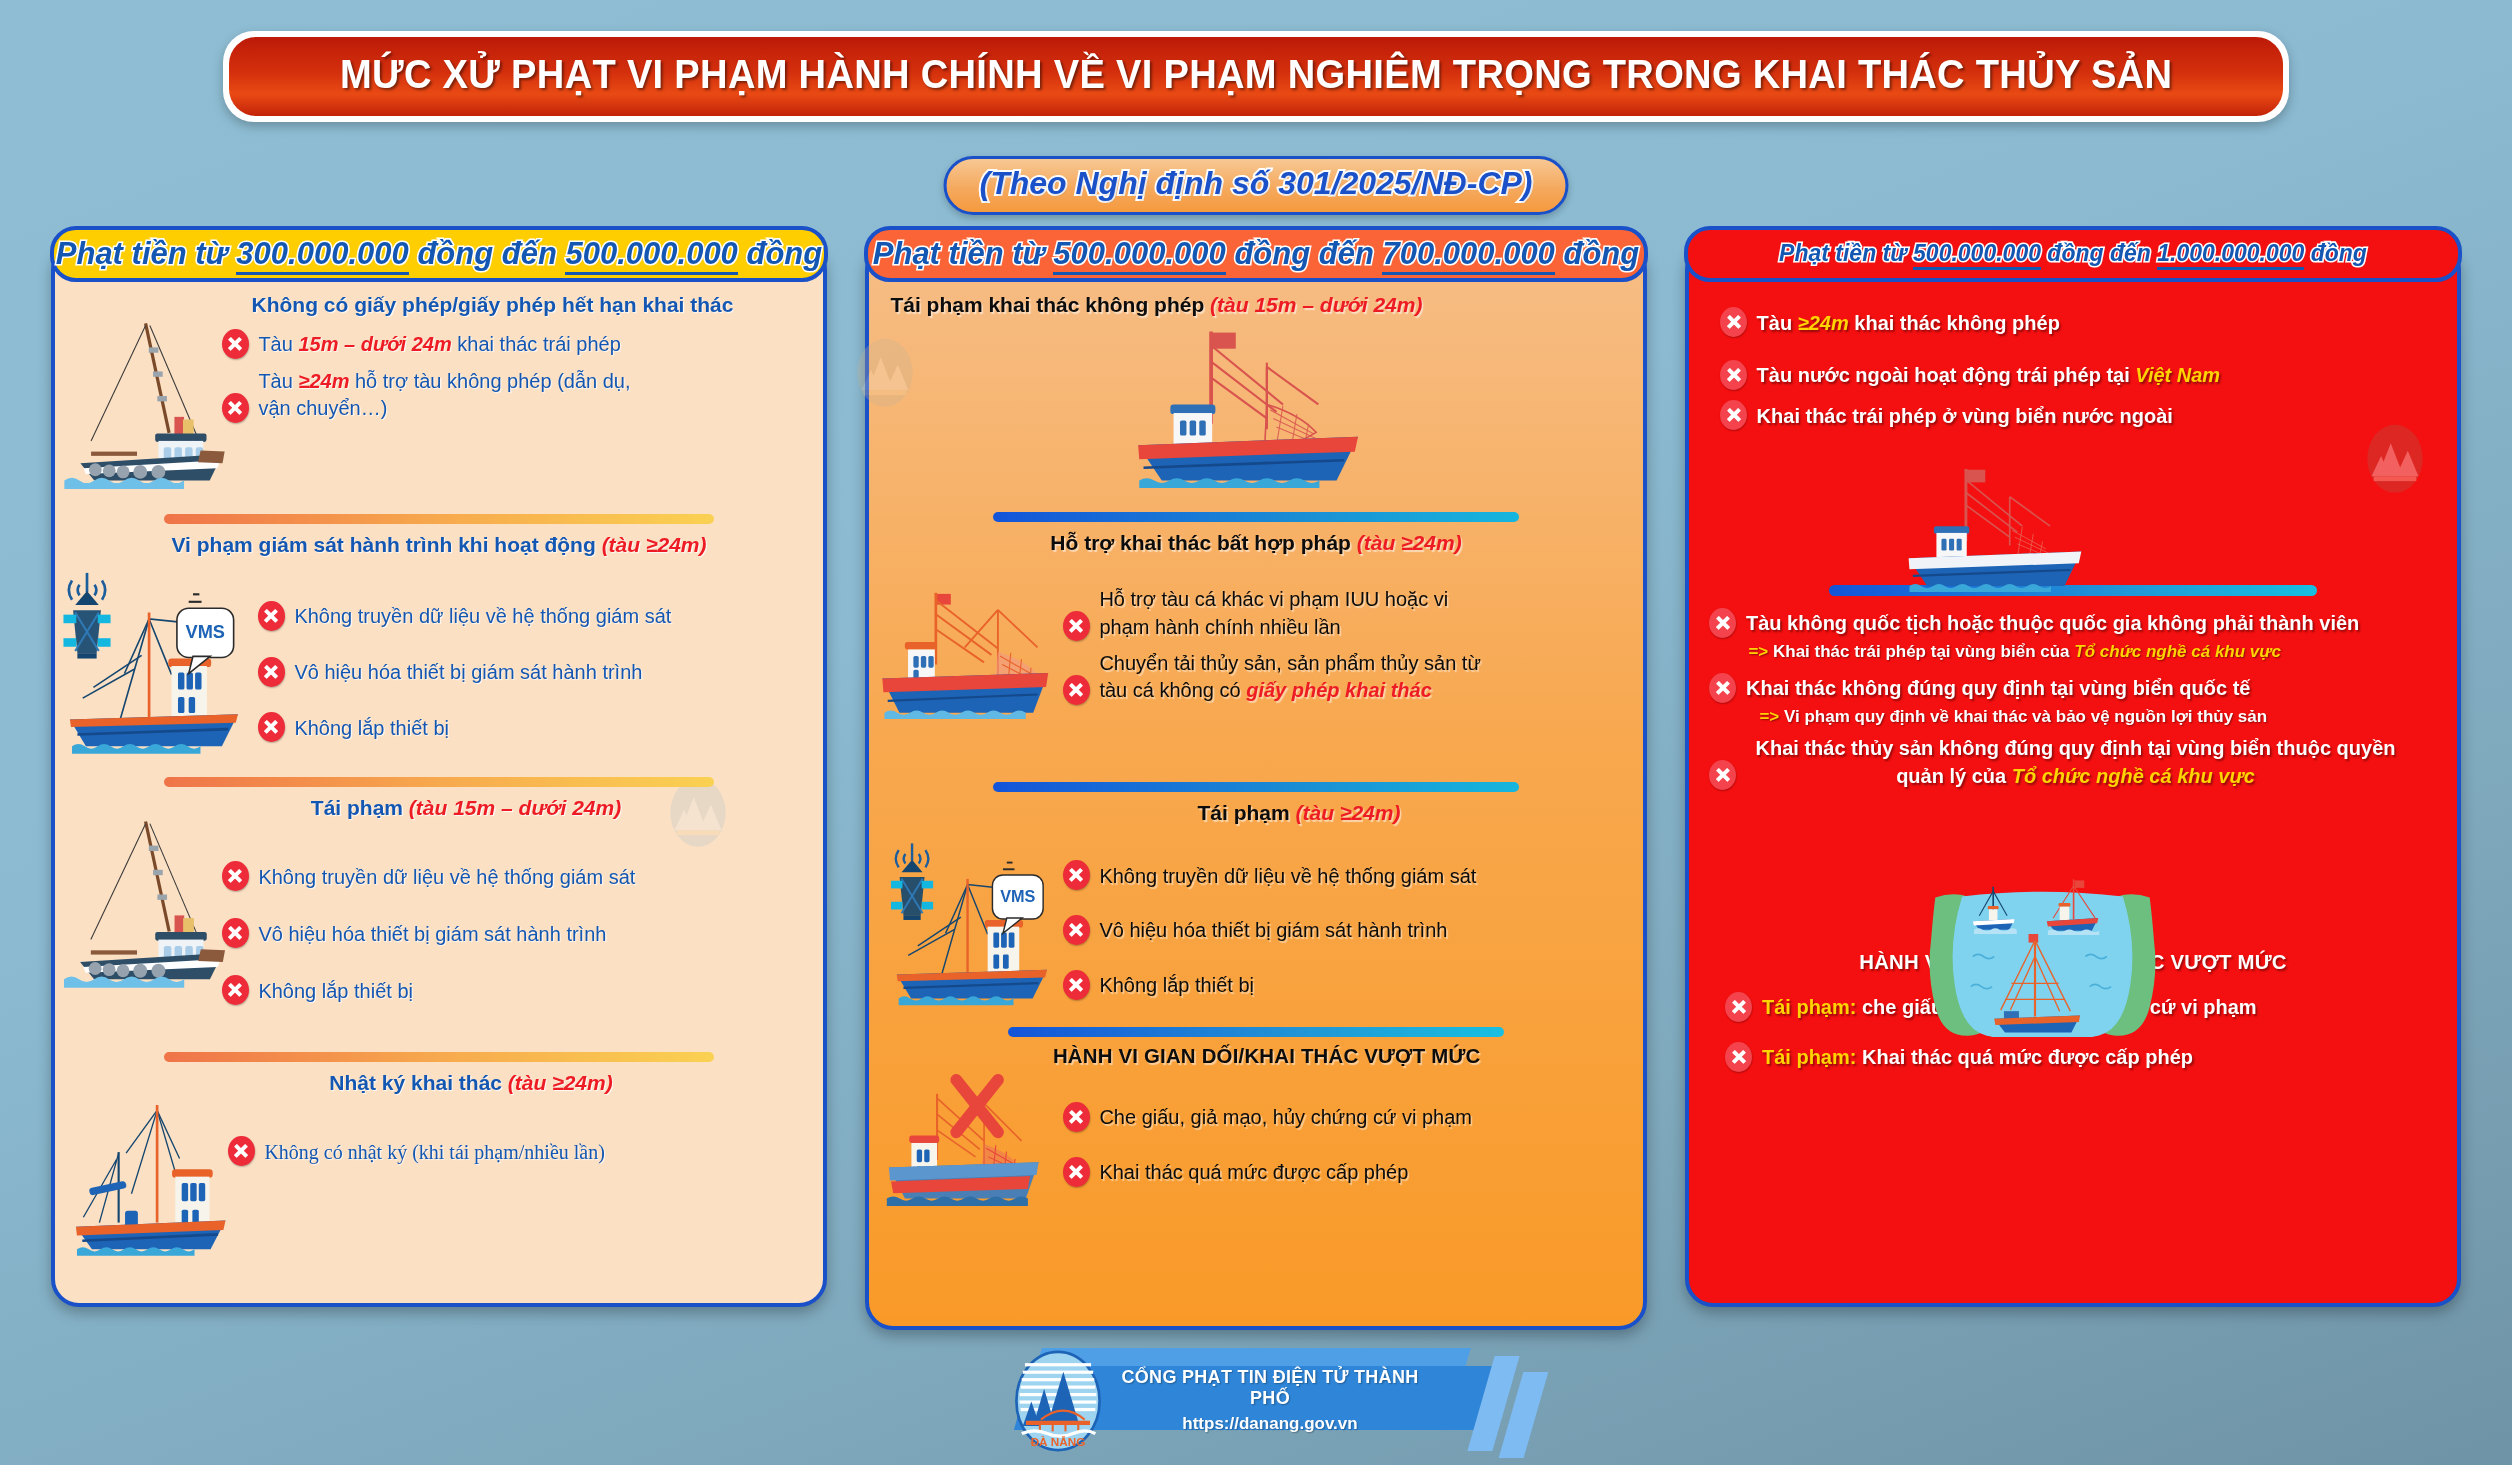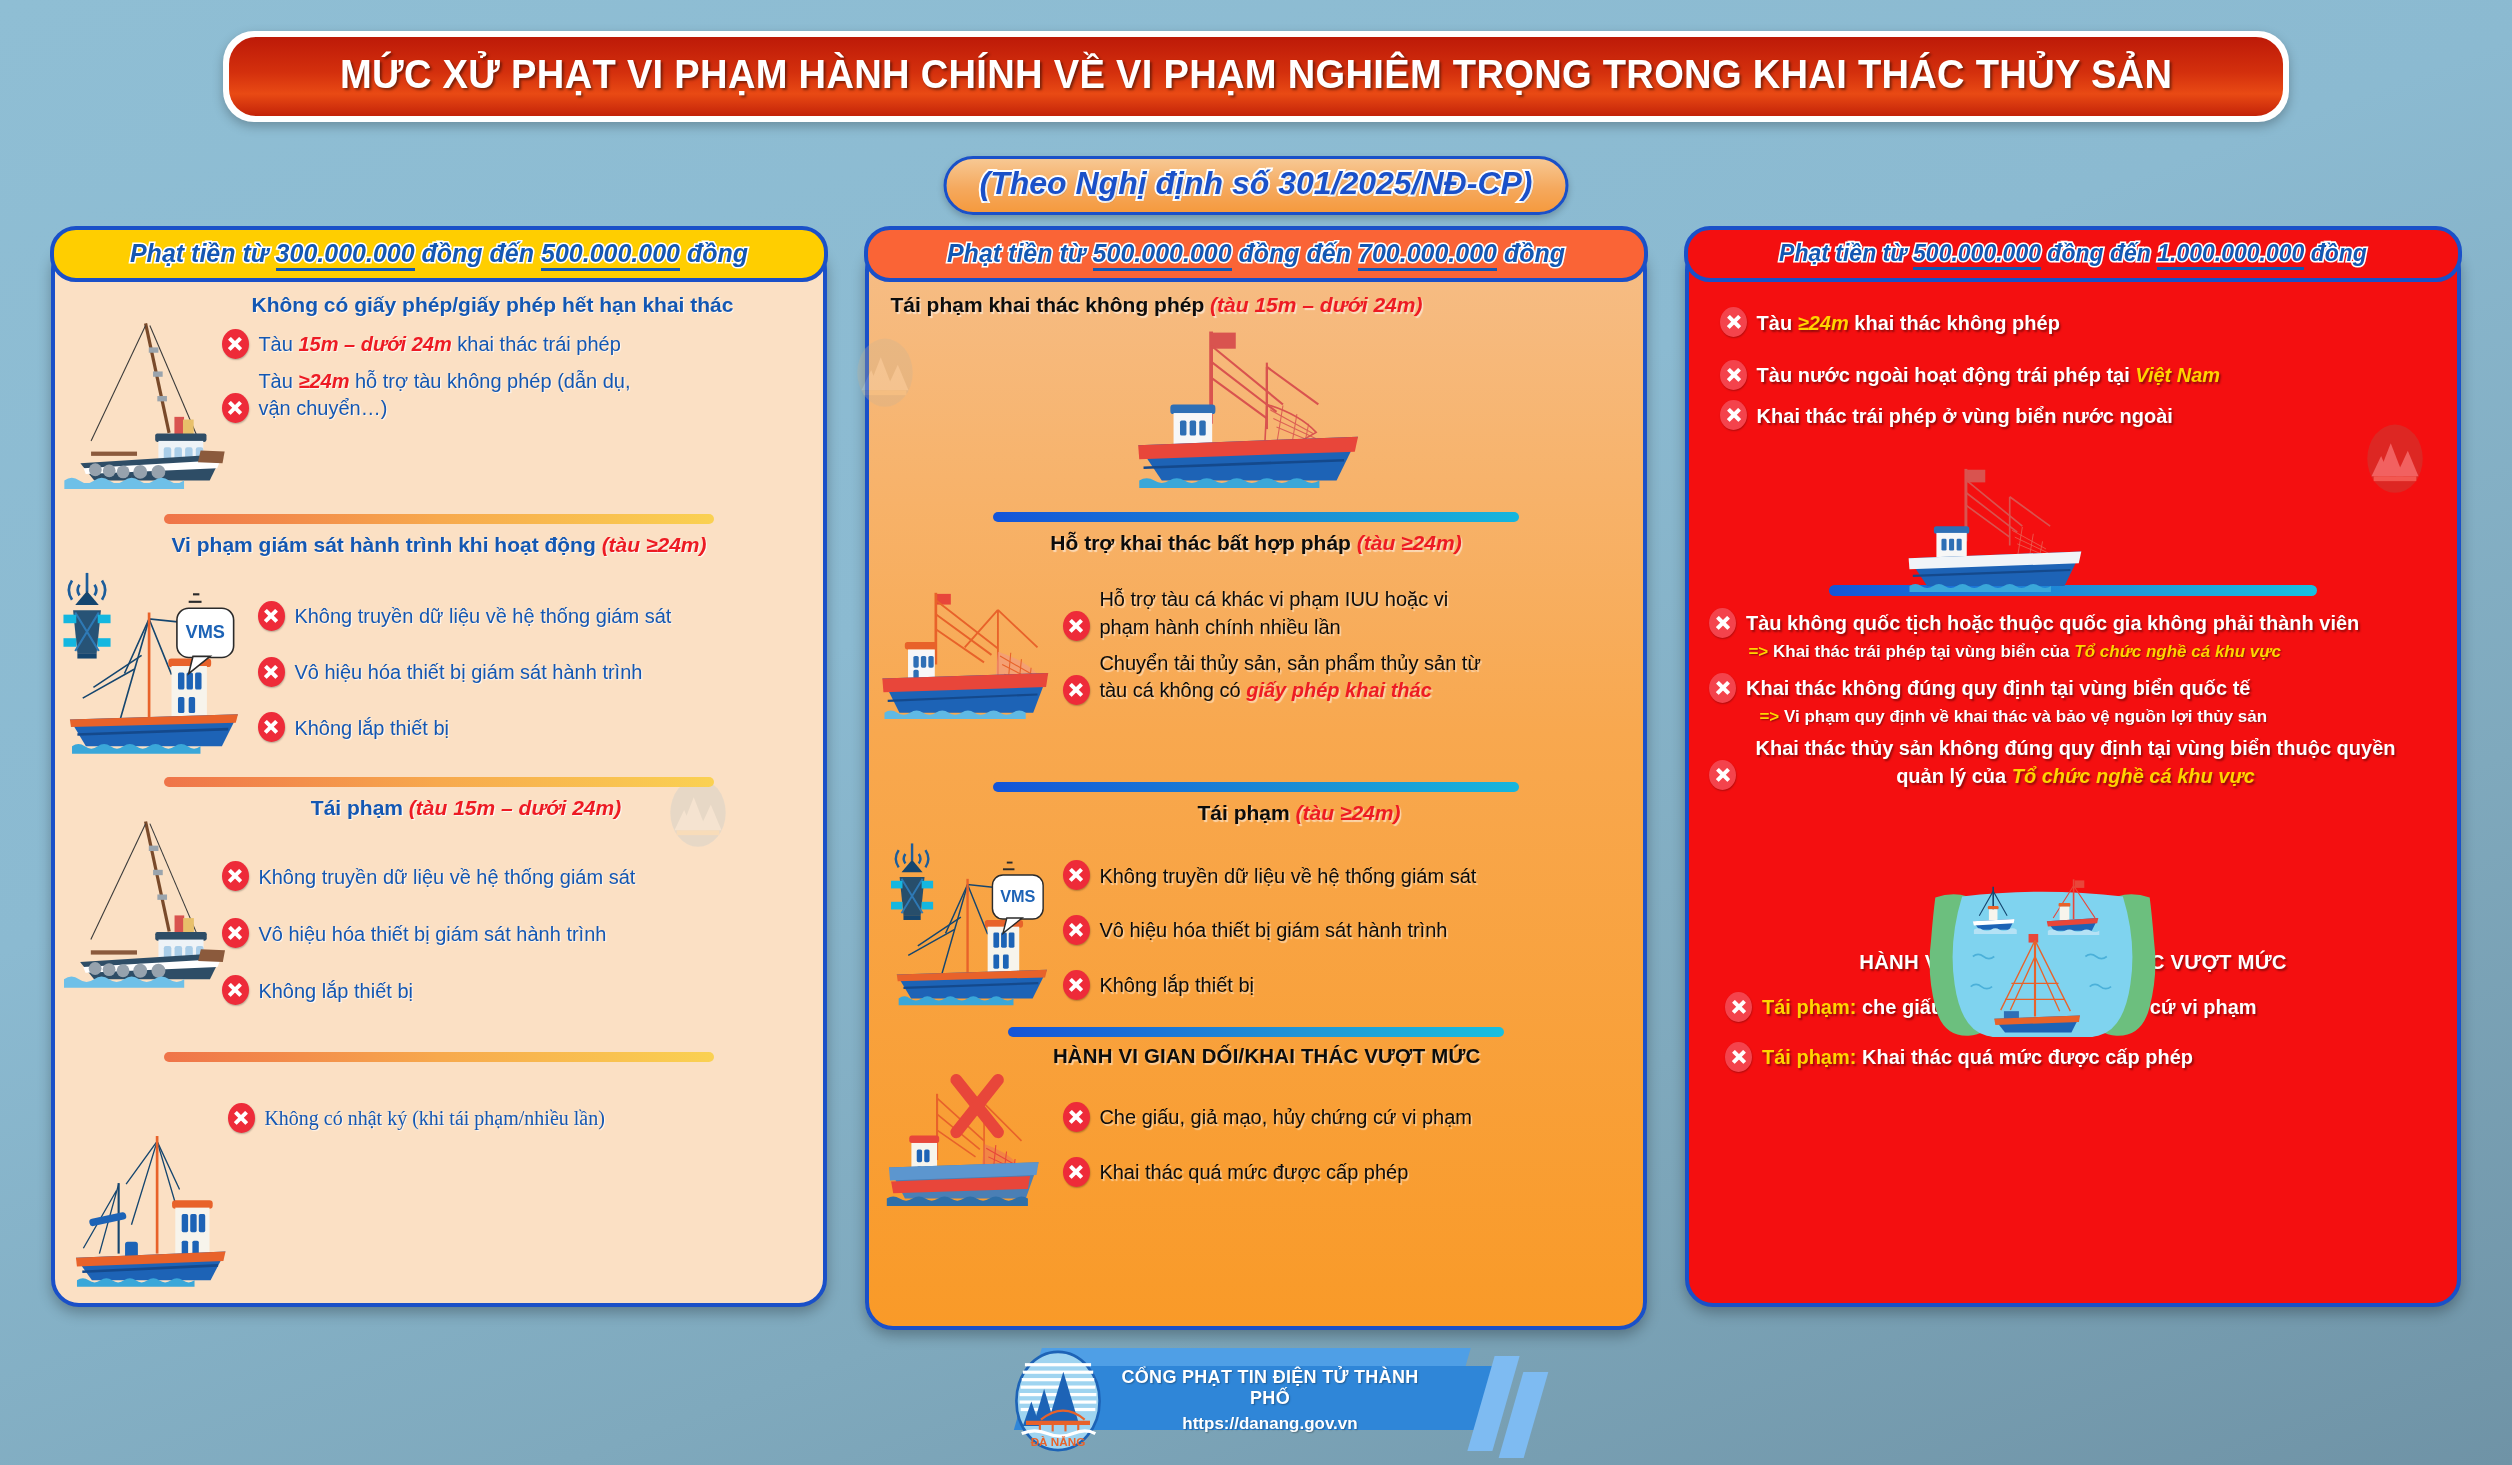--- a/index.html
+++ b/index.html
@@ -53,21 +53,21 @@
   .col-head{
     position:absolute; top:-20.4px; left:-4.8px; width:calc(100% + 9.6px);
     border:4.8px solid #1a50c8; border-radius:26px;
     display:flex; align-items:center; justify-content:center;
     height:56px; z-index:5;
   }
   #h1{ background:#ffce00; }
   #h2{ background:#fa6436; }
   #h3{ background:#f40f10; }
   .head-text{
-    font-size:25px; font-weight:bold; font-style:italic; color:#1457b2;
+    font-size:31px; font-weight:bold; font-style:italic; color:#1457b2;
     white-space:nowrap;
     -webkit-text-stroke:3.2px #ffffff; paint-order:stroke fill;
   }
   .head-text u{ text-decoration:none; border-bottom:3.8px solid #1457b2; padding-bottom:1.1px;}
 
   .col-body{ position:absolute; top:46px; left:0; width:100%; padding:0 11.8px; }
 
   
   .block{ position:relative; }
   .blk-title{
@@ -333,20 +333,23 @@
           <div class="item">
             <div class="xicon"></div>
             <div class="itxt">Không lắp thiết bị</div>
           </div>
         </div>
       </div>
 
       <div class="divider div-orange" style="margin-top:0;"></div>
 
       <div class="block" style="min-height:204px;">
+        <div class="blk-title" style="padding-left:64px;">
+          <span>Nhật ký khai thác </span><span class="red">(tàu ≥24m)</span>
+        </div>
         <svg class="art" style="left:0;top:19.3px;" width="161" height="171" viewBox="0 0 300 320">
           <g stroke="#15466f" stroke-width="2.5" fill="none">
             <path d="M60 250 L96 120 M30 240 L92 132"></path>
             <path d="M110 120 L168 40 L210 130"></path>
             <path d="M168 40 L120 196 M168 40 L214 196"></path>
           </g>
           <line x1="168" y1="30" x2="168" y2="250" stroke="#e8622a" stroke-width="5"></line>
           <line x1="96" y1="118" x2="96" y2="250" stroke="#15466f" stroke-width="4"></line>
           <rect x="40" y="186" width="70" height="14" rx="6" fill="#1d63b6" transform="rotate(-12 40 186)"></rect>
           <rect x="196" y="150" width="76" height="16" rx="6" fill="#e8622a"></rect>

